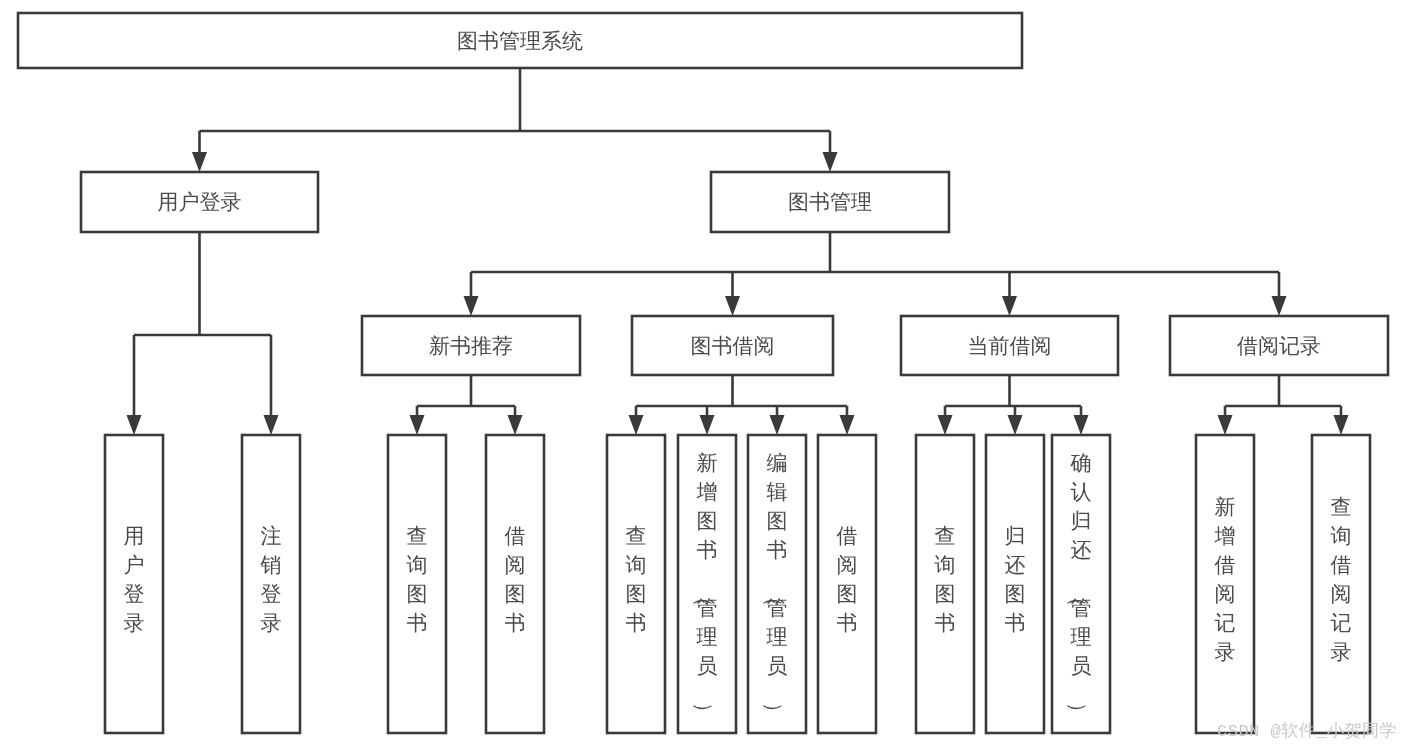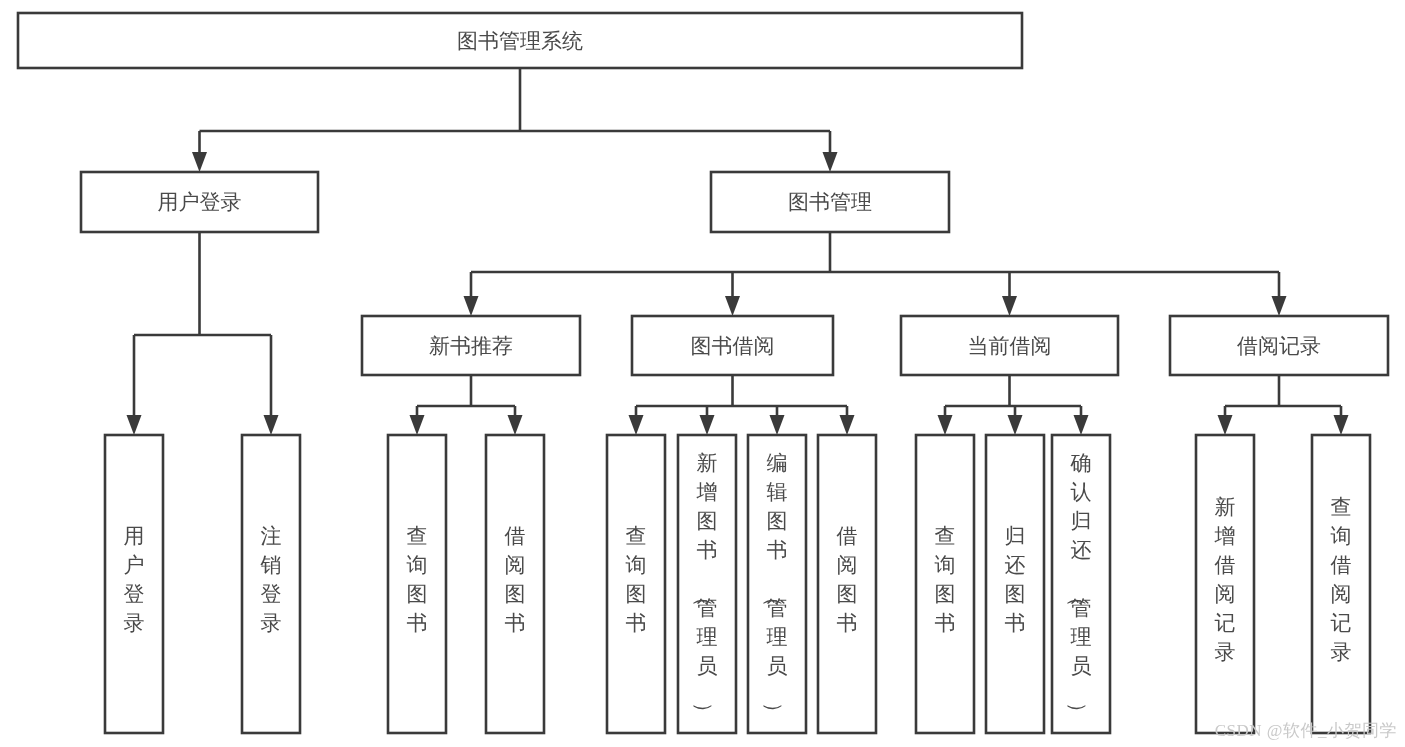--- a/index.html
+++ b/index.html
@@ -52,21 +52,21 @@
   .node-label-vertical {
     fill: #4a4a4a;
     font-family: "DejaVu Sans", "Liberation Sans", sans-serif;
     font-size: 21px;
     text-anchor: middle;
   }
   .watermark {
     position: absolute;
     right: 8px;
     bottom: 5px;
-    font-family: Liberation Serif, serif;
+    font-family: Liberation Mono, monospace;
     font-size: 17px;
     color: #c9c9c9;
     letter-spacing: 0.5px;
     white-space: nowrap;
     user-select: none;
   }
 </style>
 </head>
 <body>
 

